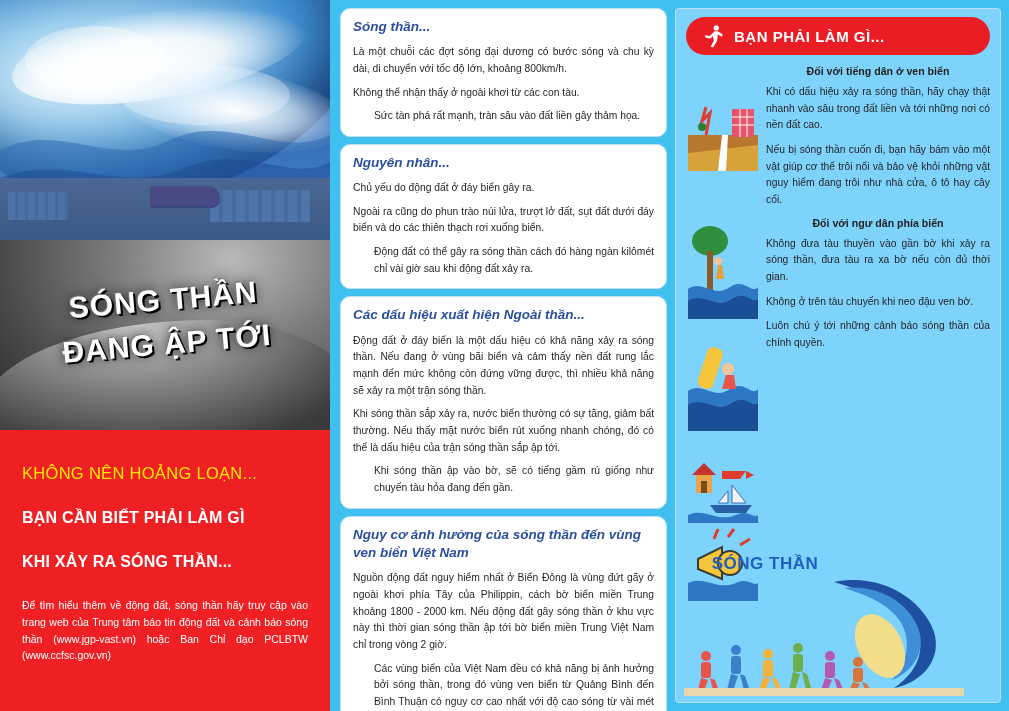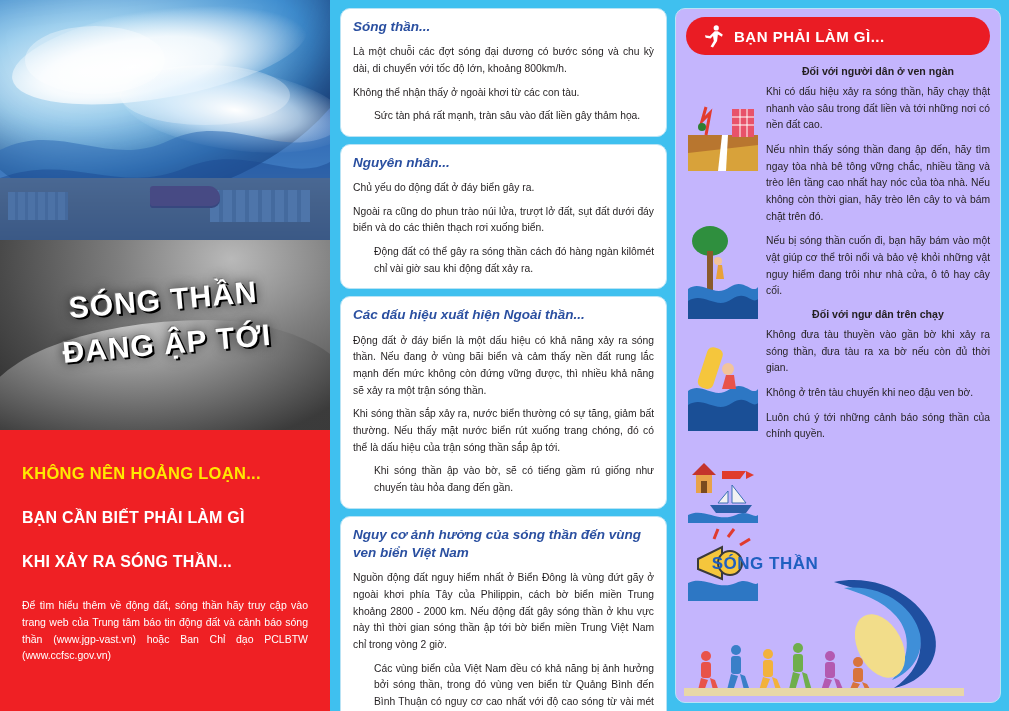--- a/index.html
+++ b/index.html
@@ -93,21 +93,21 @@
   .photo-title .l2 { font-size: 30px; }
 
   .panel-red {
     position: absolute; left: 0; top: 430px; width: 330px; height: 281px;
     background: #ef2024;
     padding: 34px 22px 14px 22px;
     color: #fff;
   }
   .red-head {
     color: #ffe900;
-    font-weight: bold;
+    font-weight: normal;
     font-size: 16.5px;
     letter-spacing: .3px;
     margin-bottom: 26px;
   }
   .red-line {
     color: #fff;
     font-weight: bold;
     font-size: 16px;
     margin-bottom: 26px;
     letter-spacing: .2px;
@@ -147,23 +147,23 @@
     margin-bottom: 7px;
   }
   .card p:last-child { margin-bottom: 0; margin-left: 21px; }
 
   
   .right-col {
     flex: 1 1 auto;
     padding: 8px 8px 8px 0;
   }
   .right-card {
-    background: #c4b5fd;
+    background: #7dd3fc;
     border: 1px solid #b9e3f5;
-    border-radius: 10px;
+    border-radius: 4px;
     height: 100%;
     position: relative;
     padding: 8px 10px 8px 10px;
     overflow: hidden;
   }
   .banner {
     background: #ea1c24;
     border-radius: 22px;
     height: 38px;
     display: flex; align-items: center; gap: 8px;
@@ -244,27 +244,27 @@
     <div class="card">
       <h3>Nguyên nhân...</h3>
       <p>Chủ yếu do động đất ở đáy biển gây ra.</p>
       <p>Ngoài ra cũng do phun trào núi lửa, trượt lở đất, sụt đất dưới đáy biển và do các thiên thạch rơi xuống biển.</p>
       <p>Động đất có thể gây ra sóng thần cách đó hàng ngàn kilômét chỉ vài giờ sau khi động đất xảy ra.</p>
     </div>
 
     <div class="card">
       <h3>Các dấu hiệu xuất hiện Ngoài thần...</h3>
       <p>Động đất ở đáy biển là một dấu hiệu có khả năng xảy ra sóng thần. Nếu đang ở vùng bãi biển và cảm thấy nền đất rung lắc mạnh đến mức không còn đứng vững được, thì nhiều khả năng sẽ xảy ra một trận sóng thần.</p>
-      <p>Khi sóng thần sắp xảy ra, nước biển thường có sự tăng, giảm bất thường. Nếu thấy mặt nước biển rút xuống trang chóng, đó có thể là dấu hiệu của trận sóng thần sắp ập tới.</p>
+      <p>Khi sóng thần sắp xảy ra, nước biển thường có sự tăng, giảm bất thường. Nếu thấy mặt nước biển rút xuống nhanh chóng, đó có thể là dấu hiệu của trận sóng thần sắp ập tới.</p>
       <p>Khi sóng thần ập vào bờ, sẽ có tiếng gầm rú giống như chuyến tàu hỏa đang đến gần.</p>
     </div>
 
     <div class="card">
       <h3>Nguy cơ ảnh hưởng của sóng thần đến vùng ven biển Việt Nam</h3>
-      <p>Nguồn động đất nguy hiểm nhất ở Biển Đông là vùng đứt gãy ở ngoài khơi phía Tây của Philippin, cách bờ biển miền Trung khoảng 2800 - 2000 km. Nếu động đất gây sóng thần ở khu vực này thì thời gian sóng thần ập tới bờ biển miền Trung Việt Nam chỉ trong vòng 2 giờ.</p>
+      <p>Nguồn động đất nguy hiểm nhất ở Biển Đông là vùng đứt gãy ở ngoài khơi phía Tây của Philippin, cách bờ biển miền Trung khoảng 1800 - 2000 km. Nếu động đất gây sóng thần ở khu vực này thì thời gian sóng thần ập tới bờ biển miền Trung Việt Nam chỉ trong vòng 2 giờ.</p>
       <p>Các vùng biển của Việt Nam đều có khả năng bị ảnh hưởng bởi sóng thần, trong đó vùng ven biển từ Quảng Bình đến Bình Thuận có nguy cơ cao nhất với độ cao sóng từ vài mét đến hàng chục mét.</p>
     </div>
   </div>
 
   <div class="right-col">
     <div class="right-card">
 
       <div class="banner">
         <svg class="runner" viewBox="0 0 32 32">
           <circle cx="20" cy="6" r="3.2" fill="#ffffff"></circle>
@@ -327,26 +327,25 @@
             <g stroke="#e03b2e" stroke-width="3" fill="none">
               <path d="M26 14 L30 4"></path>
                 <path d="M40 12 L46 4"></path>
                 <path d="M52 20 L62 14"></path>
             </g>
             <path d="M0 58 C16 50 30 66 48 58 C60 52 66 62 70 58 L70 76 L0 76 Z" fill="#2d77c4"></path>
           </svg>
         </div>
 
         <div class="text-col">
-          <h4>Đối với người dân ở ven ngàn</h4>
+          <h4>Đối với tiếng dân ở ven biển</h4>
           <p>Khi có dấu hiệu xảy ra sóng thần, hãy chạy thật nhanh vào sâu trong đất liền và tới những nơi có nền đất cao.</p>
-          <p>Nếu nhìn thấy sóng thần đang ập đến, hãy tìm ngay tòa nhà bê tông vững chắc, nhiều tầng và trèo lên tầng cao nhất  hay nóc của tòa nhà. Nếu không còn thời gian, hãy trèo lên cây to và bám chặt trên đó.</p>
           <p>Nếu bị sóng thần cuốn đi, bạn hãy bám vào một vật giúp cơ thể trôi nổi và bảo vệ khỏi những vật nguy hiểm đang trôi như nhà cửa, ô tô hay cây cối.</p>
 
-          <h4>Đối với ngư dân trên chạy</h4>
+          <h4>Đối với ngư dân phía biển</h4>
           <p>Không đưa tàu thuyền vào gần bờ khi xảy ra sóng thần, đưa tàu ra xa bờ nếu còn đủ thời gian.</p>
           <p>Không ở trên tàu chuyến khi neo đậu ven bờ.</p>
           <p>Luôn chú ý tới những cảnh báo sóng thần của chính quyền.</p>
         </div>
       </div>
 
       <div class="songthan-label" style="position:absolute; left:14px; bottom:128px; width:150px;">SÓNG THẦN</div>
 
       <svg style="position:absolute; left:8px; bottom:6px;" width="280" height="124" viewBox="0 0 280 124">
         <path d="M150 10 C200 0 240 30 250 60 C258 86 240 110 210 116 C240 96 244 66 224 44 C208 26 180 20 150 10 Z" fill="#1f4fa0"></path>

